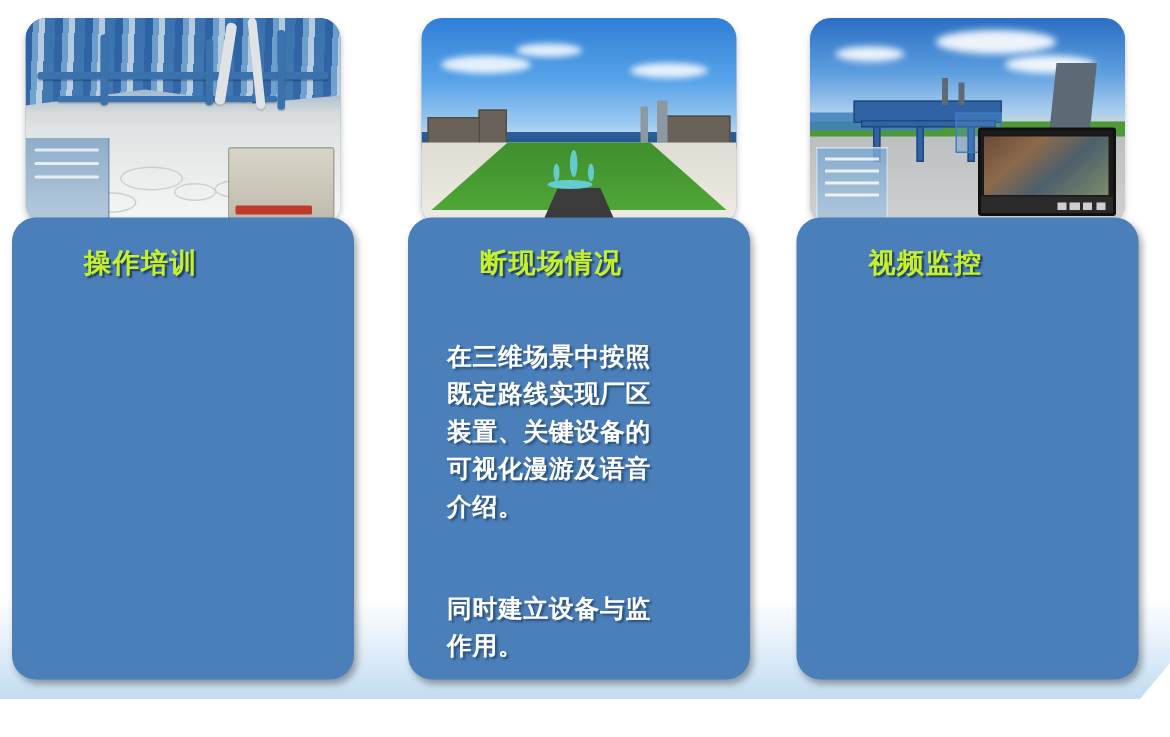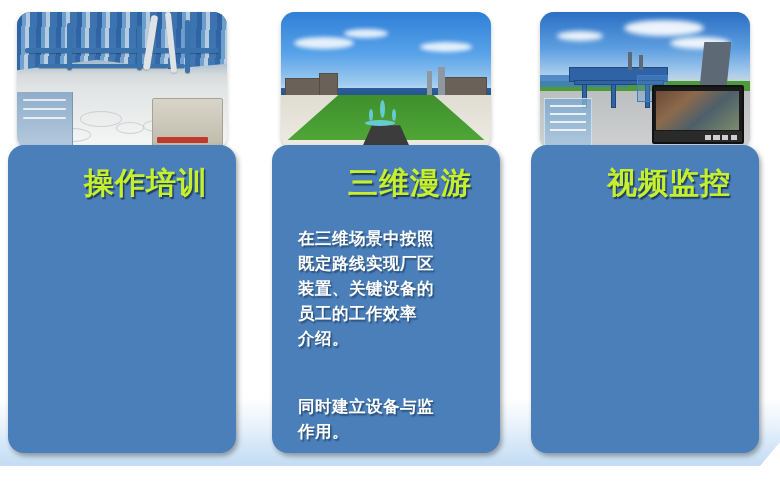--- a/index.html
+++ b/index.html
@@ -194,22 +194,21 @@
     height: 308px;
     background: #4a7fba;
     border-radius: 16px;
     box-shadow: 2px 3px 5px rgba(0,0,0,0.35);
   }
 
   .card-title {
     position: absolute;
     left: 0; right: 0;
     top: 18px;
-    text-align: center;
-    font-size: 30px;
+    font-size: 18px;
     font-weight: bold;
     color: #c6f02b;
     letter-spacing: 1px;
     text-shadow: 1.5px 1.5px 1px rgba(20,40,70,0.75);
     white-space: nowrap;
     padding-left: 48px;
   }
 
   .card-body {
     position: absolute;
@@ -281,26 +280,26 @@
         <div class="lawn"></div>
         <div class="road"></div>
         <div class="jet" style="left:47%;top:64%;width:5px;height:18px;"></div>
         <div class="jet" style="left:42%;top:70%;width:4px;height:12px;"></div>
         <div class="jet" style="left:53%;top:70%;width:4px;height:12px;"></div>
         <div class="jet" style="left:40%;top:78%;width:30px;height:6px;border-radius:50%;"></div>
       </div>
     </div>
 
     <div class="panel-card">
-      <div class="card-title">三维漫游</div>
+      <div class="card-title">断现场情况</div>
       <div class="card-body">
         <div class="para">在三维场景中按照
 既定路线实现厂区
 装置、关键设备的
-员工的工作效率
+可视化漫游及语音
 介绍。</div>
         <div class="para">同时建立设备与监
 作用。</div>
       </div>
     </div>
   </div>
 
   <div class="card-wrap c2">
     <div class="thumb">
       <div class="scene scene-video">

